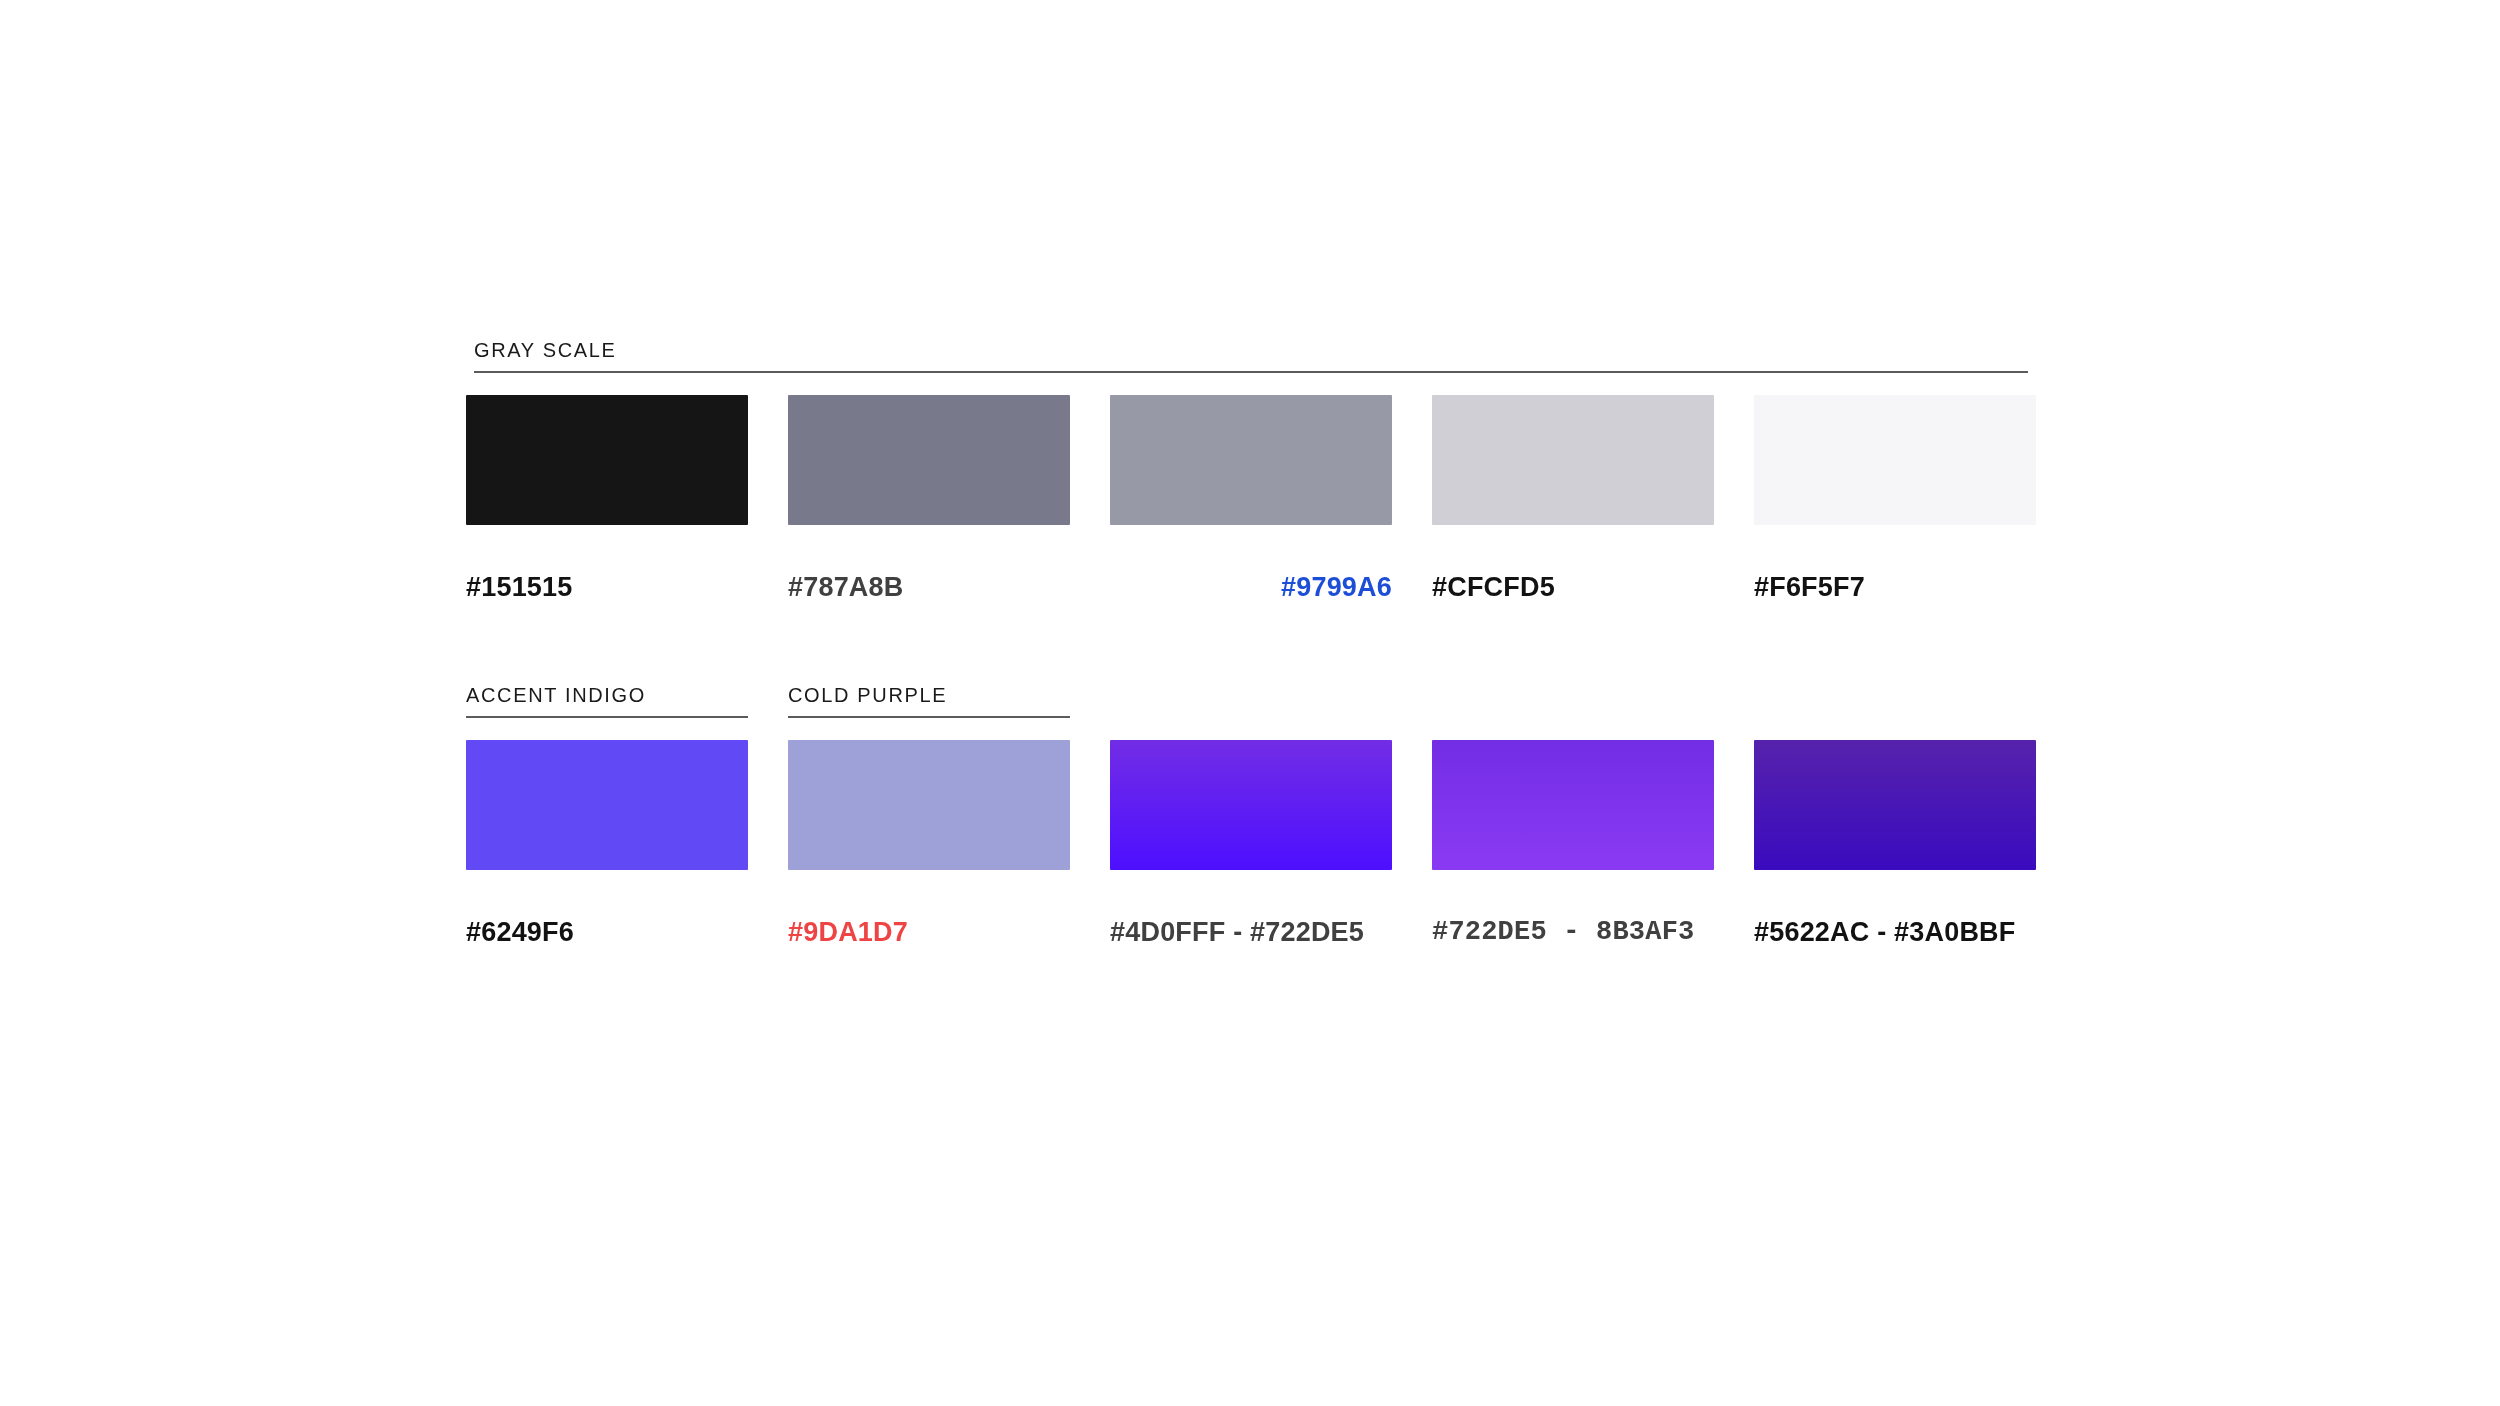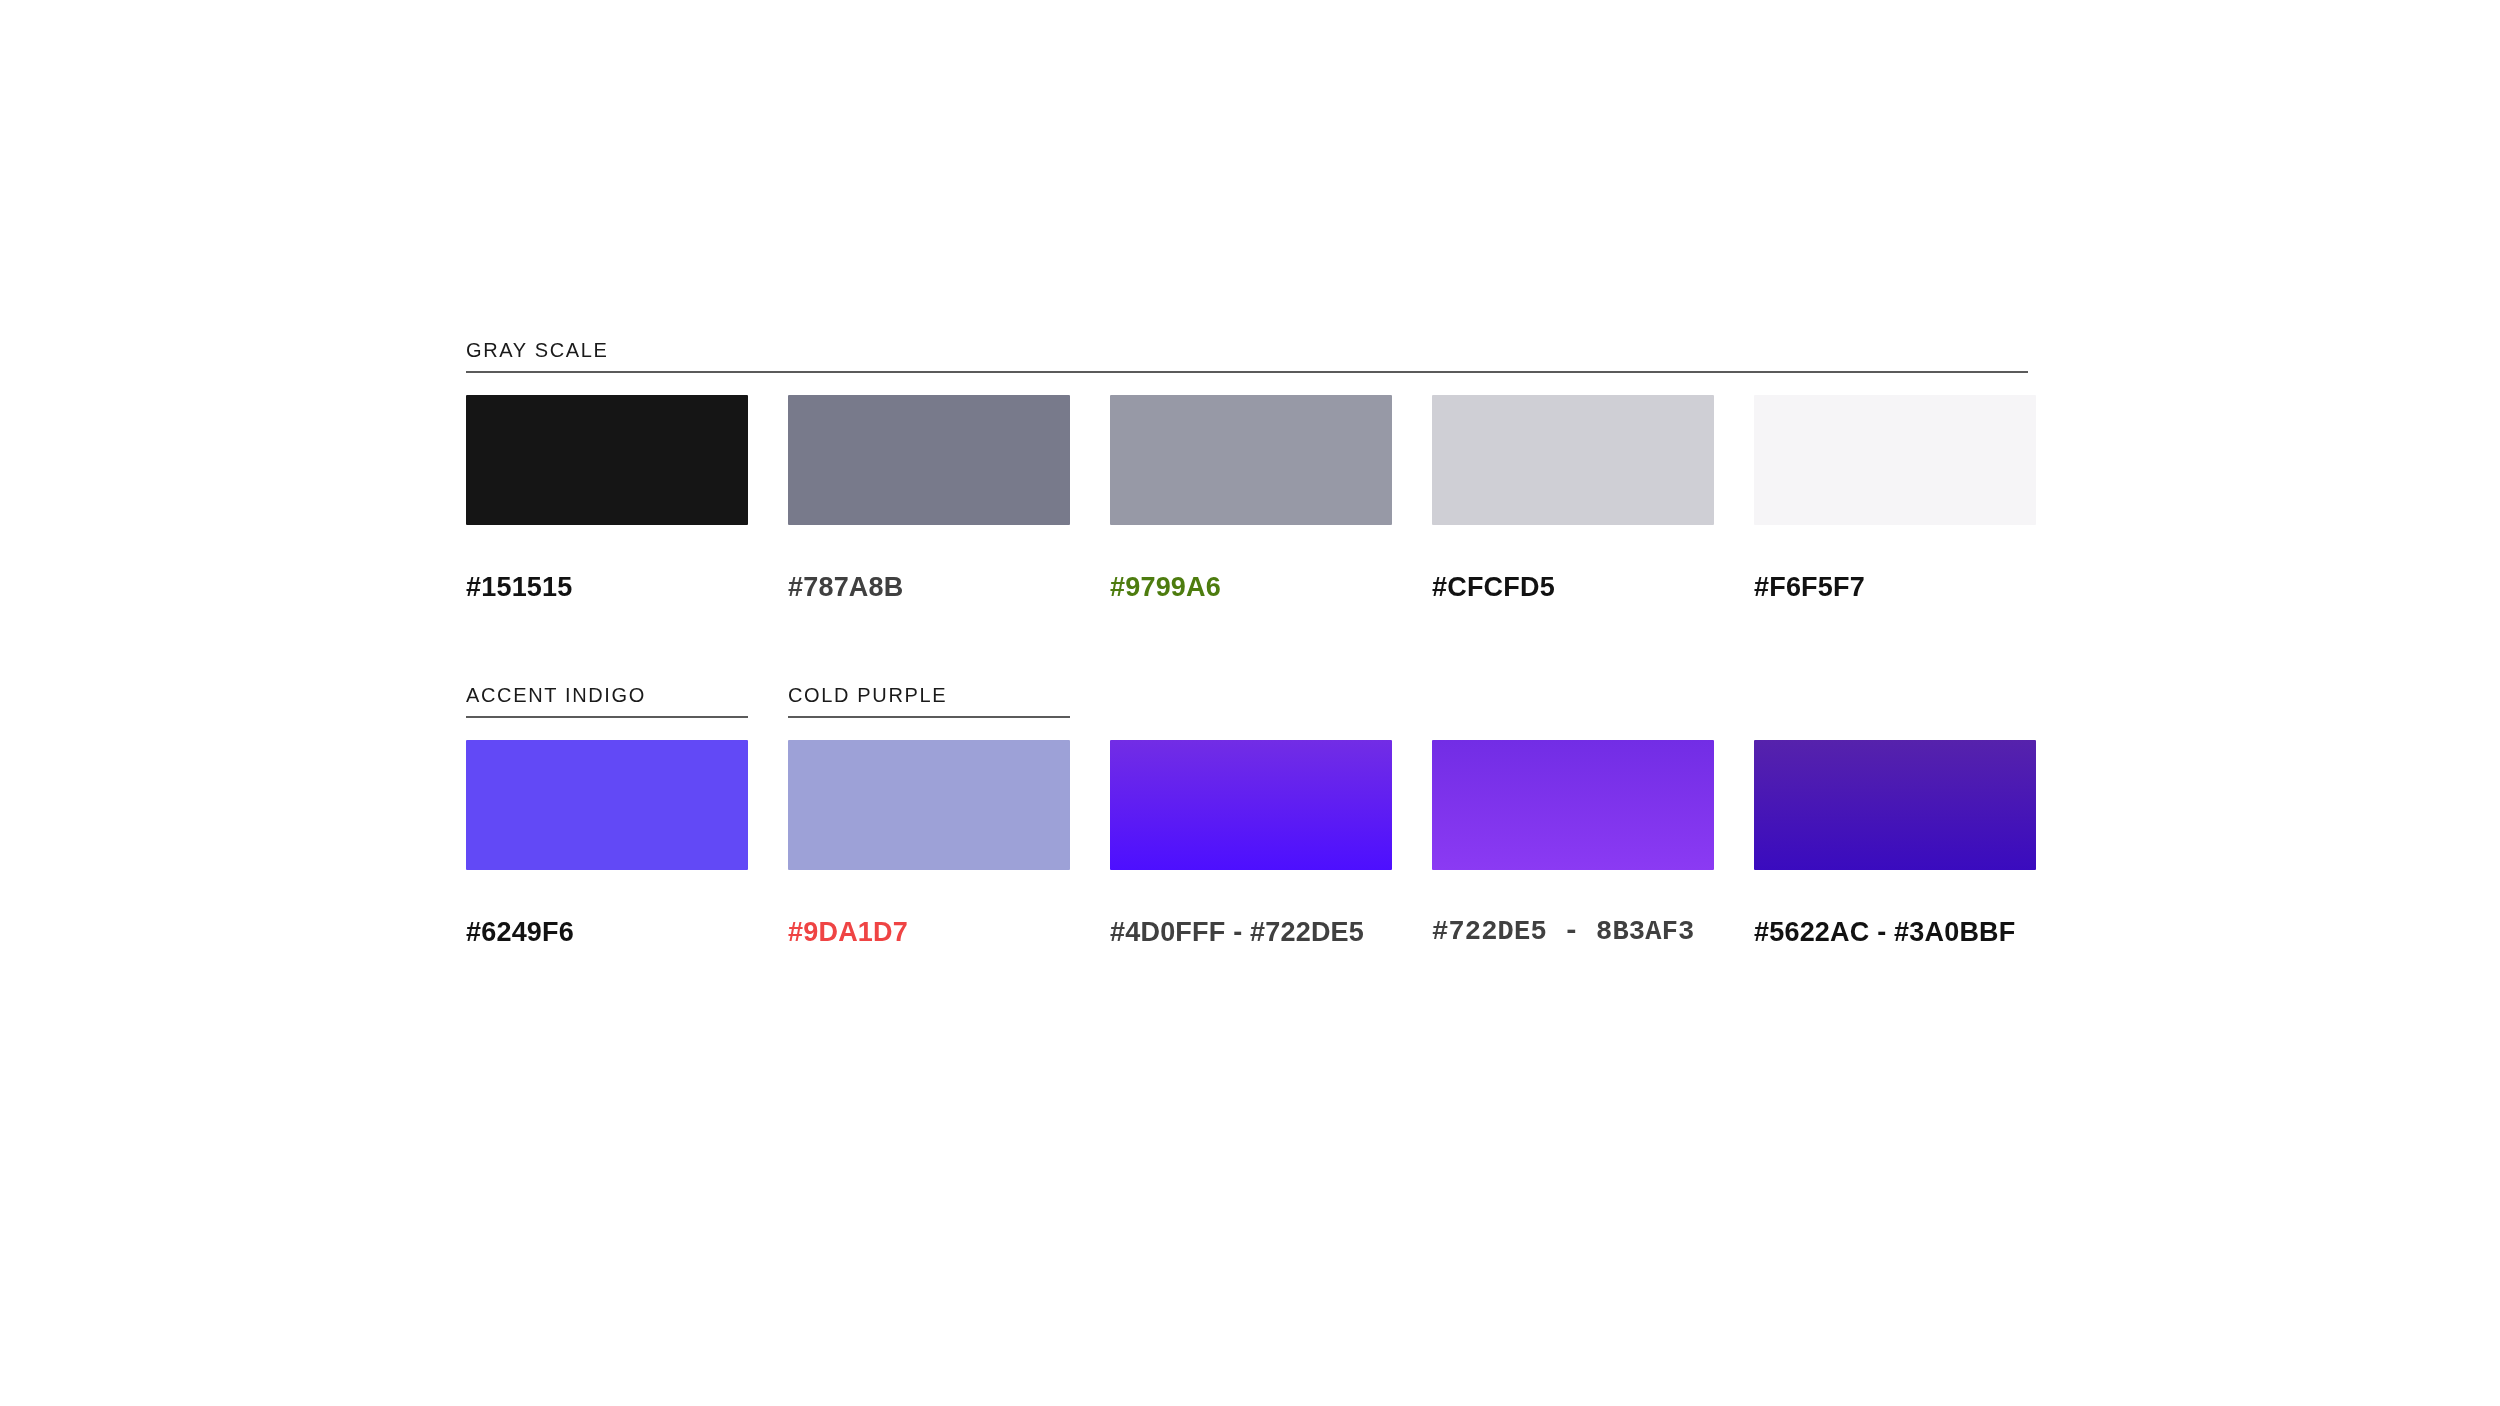--- a/index.html
+++ b/index.html
@@ -33,21 +33,21 @@
   .section-head {
     box-sizing: border-box;
     padding-bottom: 11px;
     border-bottom: 2px solid #5b5b5b;
     margin-right: 40px;
   }
   .section-head:last-child { margin-right: 0; }
 
   .section-head.span-1 { width: 282px; }
   .section-head.span-3 { width: 1042px; }
-  .section-head.span-5 { width: 1562px; }
+  .section-head.span-5 { width: 1562px; margin-left: 8px; }
 
   .section-title {
     font-family: "Liberation Sans", sans-serif;
     font-size: 20px;
     font-weight: 500;
     letter-spacing: 1.65px;
     color: #1a1a1a;
     line-height: 1;
     white-space: nowrap;
   }
@@ -101,21 +101,21 @@
       <div class="swatch-cell">
         <div class="swatch-chip" style="background: rgb(21, 21, 21);"></div>
         <div class="swatch-label" style="color: rgb(18, 18, 18);">#151515</div>
       </div>
       <div class="swatch-cell">
         <div class="swatch-chip" style="background: rgb(120, 122, 139);"></div>
         <div class="swatch-label" style="color: #404040;">#787A8B</div>
       </div>
       <div class="swatch-cell">
         <div class="swatch-chip" style="background: rgb(151, 153, 166);"></div>
-        <div class="swatch-label" style="color: #4d7c0f;">#9799A6</div>
+        <div class="swatch-label" style="color: #1d4ed8; text-align: right;">#9799A6</div>
       </div>
       <div class="swatch-cell">
         <div class="swatch-chip" style="background: rgb(207, 207, 213);"></div>
         <div class="swatch-label" style="color: rgb(18, 18, 18);">#CFCFD5</div>
       </div>
       <div class="swatch-cell">
         <div class="swatch-chip" style="background: rgb(246, 245, 247);"></div>
         <div class="swatch-label" style="color: rgb(18, 18, 18);">#F6F5F7</div>
       </div>
     </div>

